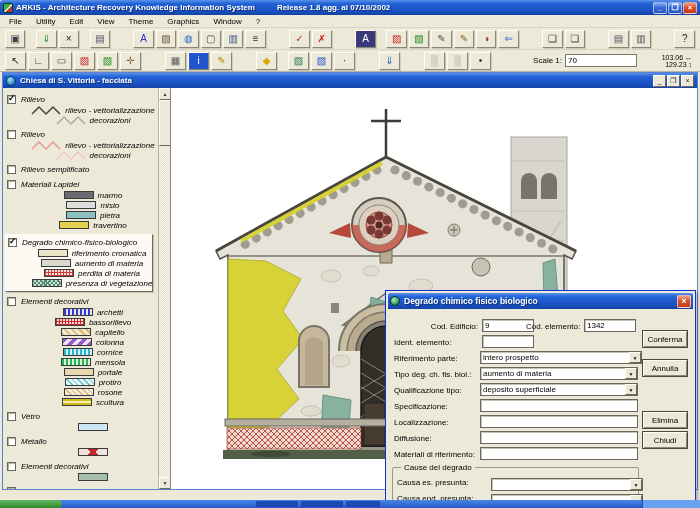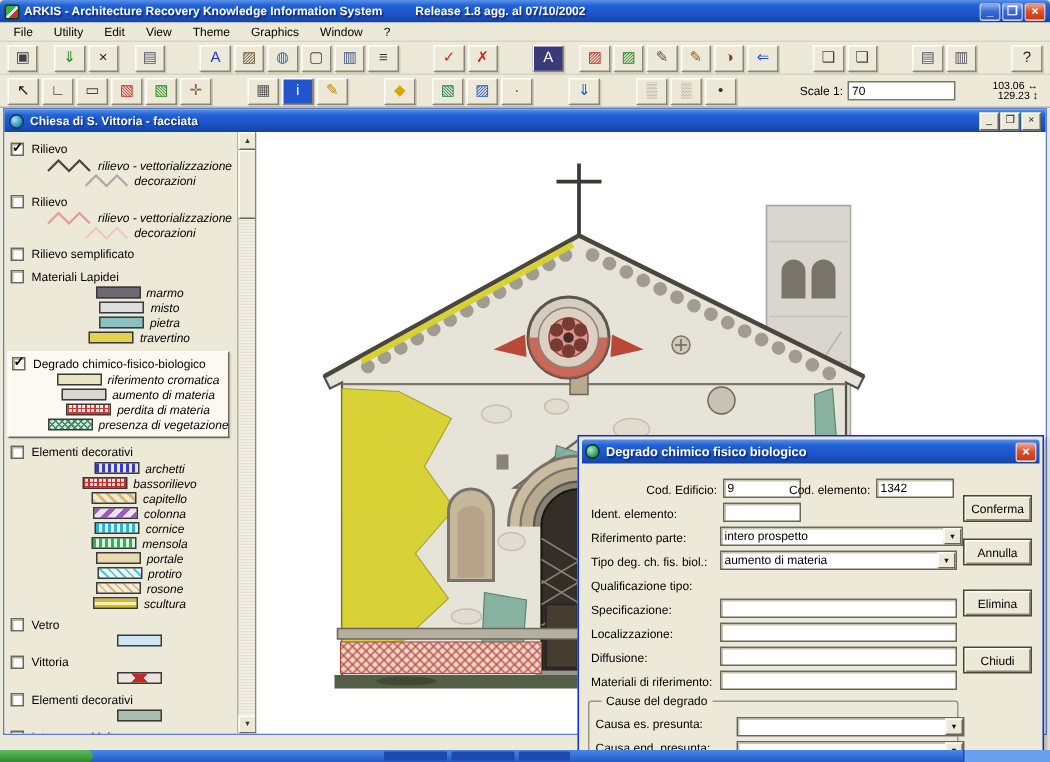--- a/index.html
+++ b/index.html
@@ -46,21 +46,21 @@
   .doc-body { display:flex; height:401px; }
 
   
   .layer-panel { position:relative; width:168px; height:100%; background:#ece9d8; border-right:1px solid #8a8778; padding:6px 2px 0 4px; overflow:hidden; }
   .layer-group { margin-bottom:4px; width:148px; }
   .layer-group.selected { background:#fbf9f1; border:1px solid; border-color:#fffef8 #6a675a #6a675a #fffef8; box-shadow:1px 1px 1px #00000022; padding:2px 0 3px 0; margin-left:-2px; padding-left:2px; }
   .lg-row { display:flex; align-items:center; gap:5px; height:11px; }
   .cbox { width:9px; height:9px; background:#fff; border:1px solid #6a675a; box-shadow:inset 1px 1px 0 #b8b4a4; position:relative; flex:0 0 auto; }
   .cbox .ck { display:none; position:absolute; left:0px; top:-3px; font-size:9px; font-weight:bold; color:#000; }
   .cbox.checked .ck { display:block; }
-  .lg-label { font-size:8px; white-space:nowrap; }
+  .lg-label { font-style:italic; font-size:8px; white-space:nowrap; }
   .legend-item { display:flex; align-items:center; gap:4px; height:10px; margin-left:24px;justify-content:center; }
   .swatch { width:30px; height:8px; border:1px solid #3a3a3a; flex:0 0 auto; }
   .li-label { font-style:italic; font-size:8px; white-space:nowrap; }
 
   
   .p-scroll { position:absolute; right:0; top:0; width:12px; height:100%; background:repeating-conic-gradient(#f6f4ec 0 25%, #e4e1d2 0 50%) 0 0/2px 2px; border-left:1px solid #b8b4a4; }
   .sb-btn { position:absolute; left:0; width:12px; height:12px; background:#ece9d8; border:1px solid; border-color:#fffef8 #6a675a #6a675a #fffef8; font-size:5px; line-height:10px; text-align:center; color:#333; padding:0; }
   .sb-up { top:0; } .sb-down { bottom:0; }
   .sb-thumb { position:absolute; left:0; top:12px; width:12px; height:46px; background:#ece9d8; border:1px solid; border-color:#fffef8 #6a675a #6a675a #fffef8; }
 
@@ -350,21 +350,21 @@
               <span class="cbox"></span>
               <span class="lg-label">Vetro</span>
             </div>
             <div class="legend-item">
               <span class="swatch" style="background: rgb(207, 230, 244);"></span>
             </div>
           </div>
           <div class="layer-group">
             <div class="lg-row">
               <span class="cbox"></span>
-              <span class="lg-label">Vittoria</span>
+              <span class="lg-label">Metallo</span>
             </div>
             <div class="legend-item">
               <span class="swatch" style="background: linear-gradient(45deg, rgba(0, 0, 0, 0) 42%, rgb(194, 42, 42) 42%, rgb(194, 42, 42) 58%, rgba(0, 0, 0, 0) 58%), linear-gradient(135deg, rgb(242, 226, 222) 42%, rgb(194, 42, 42) 42%, rgb(194, 42, 42) 58%, rgb(242, 226, 222) 58%);"></span>
             </div>
           </div>
           <div class="layer-group">
             <div class="lg-row">
               <span class="cbox"></span>
               <span class="lg-label">Elementi decorativi</span>
             </div>
@@ -523,20 +523,24 @@
     </div>
     <div class="drow">
       <span class="lbl">Tipo deg. ch. fis. biol.:</span>
       <span class="combo" style="left:88px;width:158px;">
         <span class="cv">aumento di materia</span>
         <span class="ca">▼</span>
       </span>
     </div>
     <div class="drow">
       <span class="lbl">Qualificazione tipo:</span>
+      <span class="combo" style="left:88px;width:158px;">
+        <span class="cv">deposito superficiale</span>
+        <span class="ca">▼</span>
+      </span>
     </div>
     <div class="drow">
       <span class="lbl">Specificazione:</span>
       <input class="tinput" style="left: 88px; width: 158px;" value="">
     </div>
     <div class="drow">
       <span class="lbl">Localizzazione:</span>
       <input class="tinput" style="left: 88px; width: 158px;" value="">
     </div>
     <div class="drow">
@@ -560,21 +564,21 @@
         <span class="lbl" style="left:8px;">Causa end. presunta:</span>
         <span class="combo" style="left:94px;width:152px;">
           <span class="cv"></span>
           <span class="ca">▼</span>
         </span>
       </div>
     </div>
   </div>
   <button class="dlg-btn" style="top:39px;">Conferma</button>
   <button class="dlg-btn" style="top:68px;">Annulla</button>
-  <button class="dlg-btn" style="top:102px;">Elimina</button>
+  <button class="dlg-btn" style="top:120px;">Elimina</button>
   <button class="dlg-btn" style="top:140px;">Chiudi</button>
 </div>
 
 <div class="taskbar">
   <span class="tb-start"></span>
   <span class="tb-task" style="left:256px;width:42px;"></span>
   <span class="tb-task" style="left:301px;width:42px;"></span>
   <span class="tb-task" style="left:346px;width:34px;"></span>
   <span class="tb-tray"></span>
 </div>

